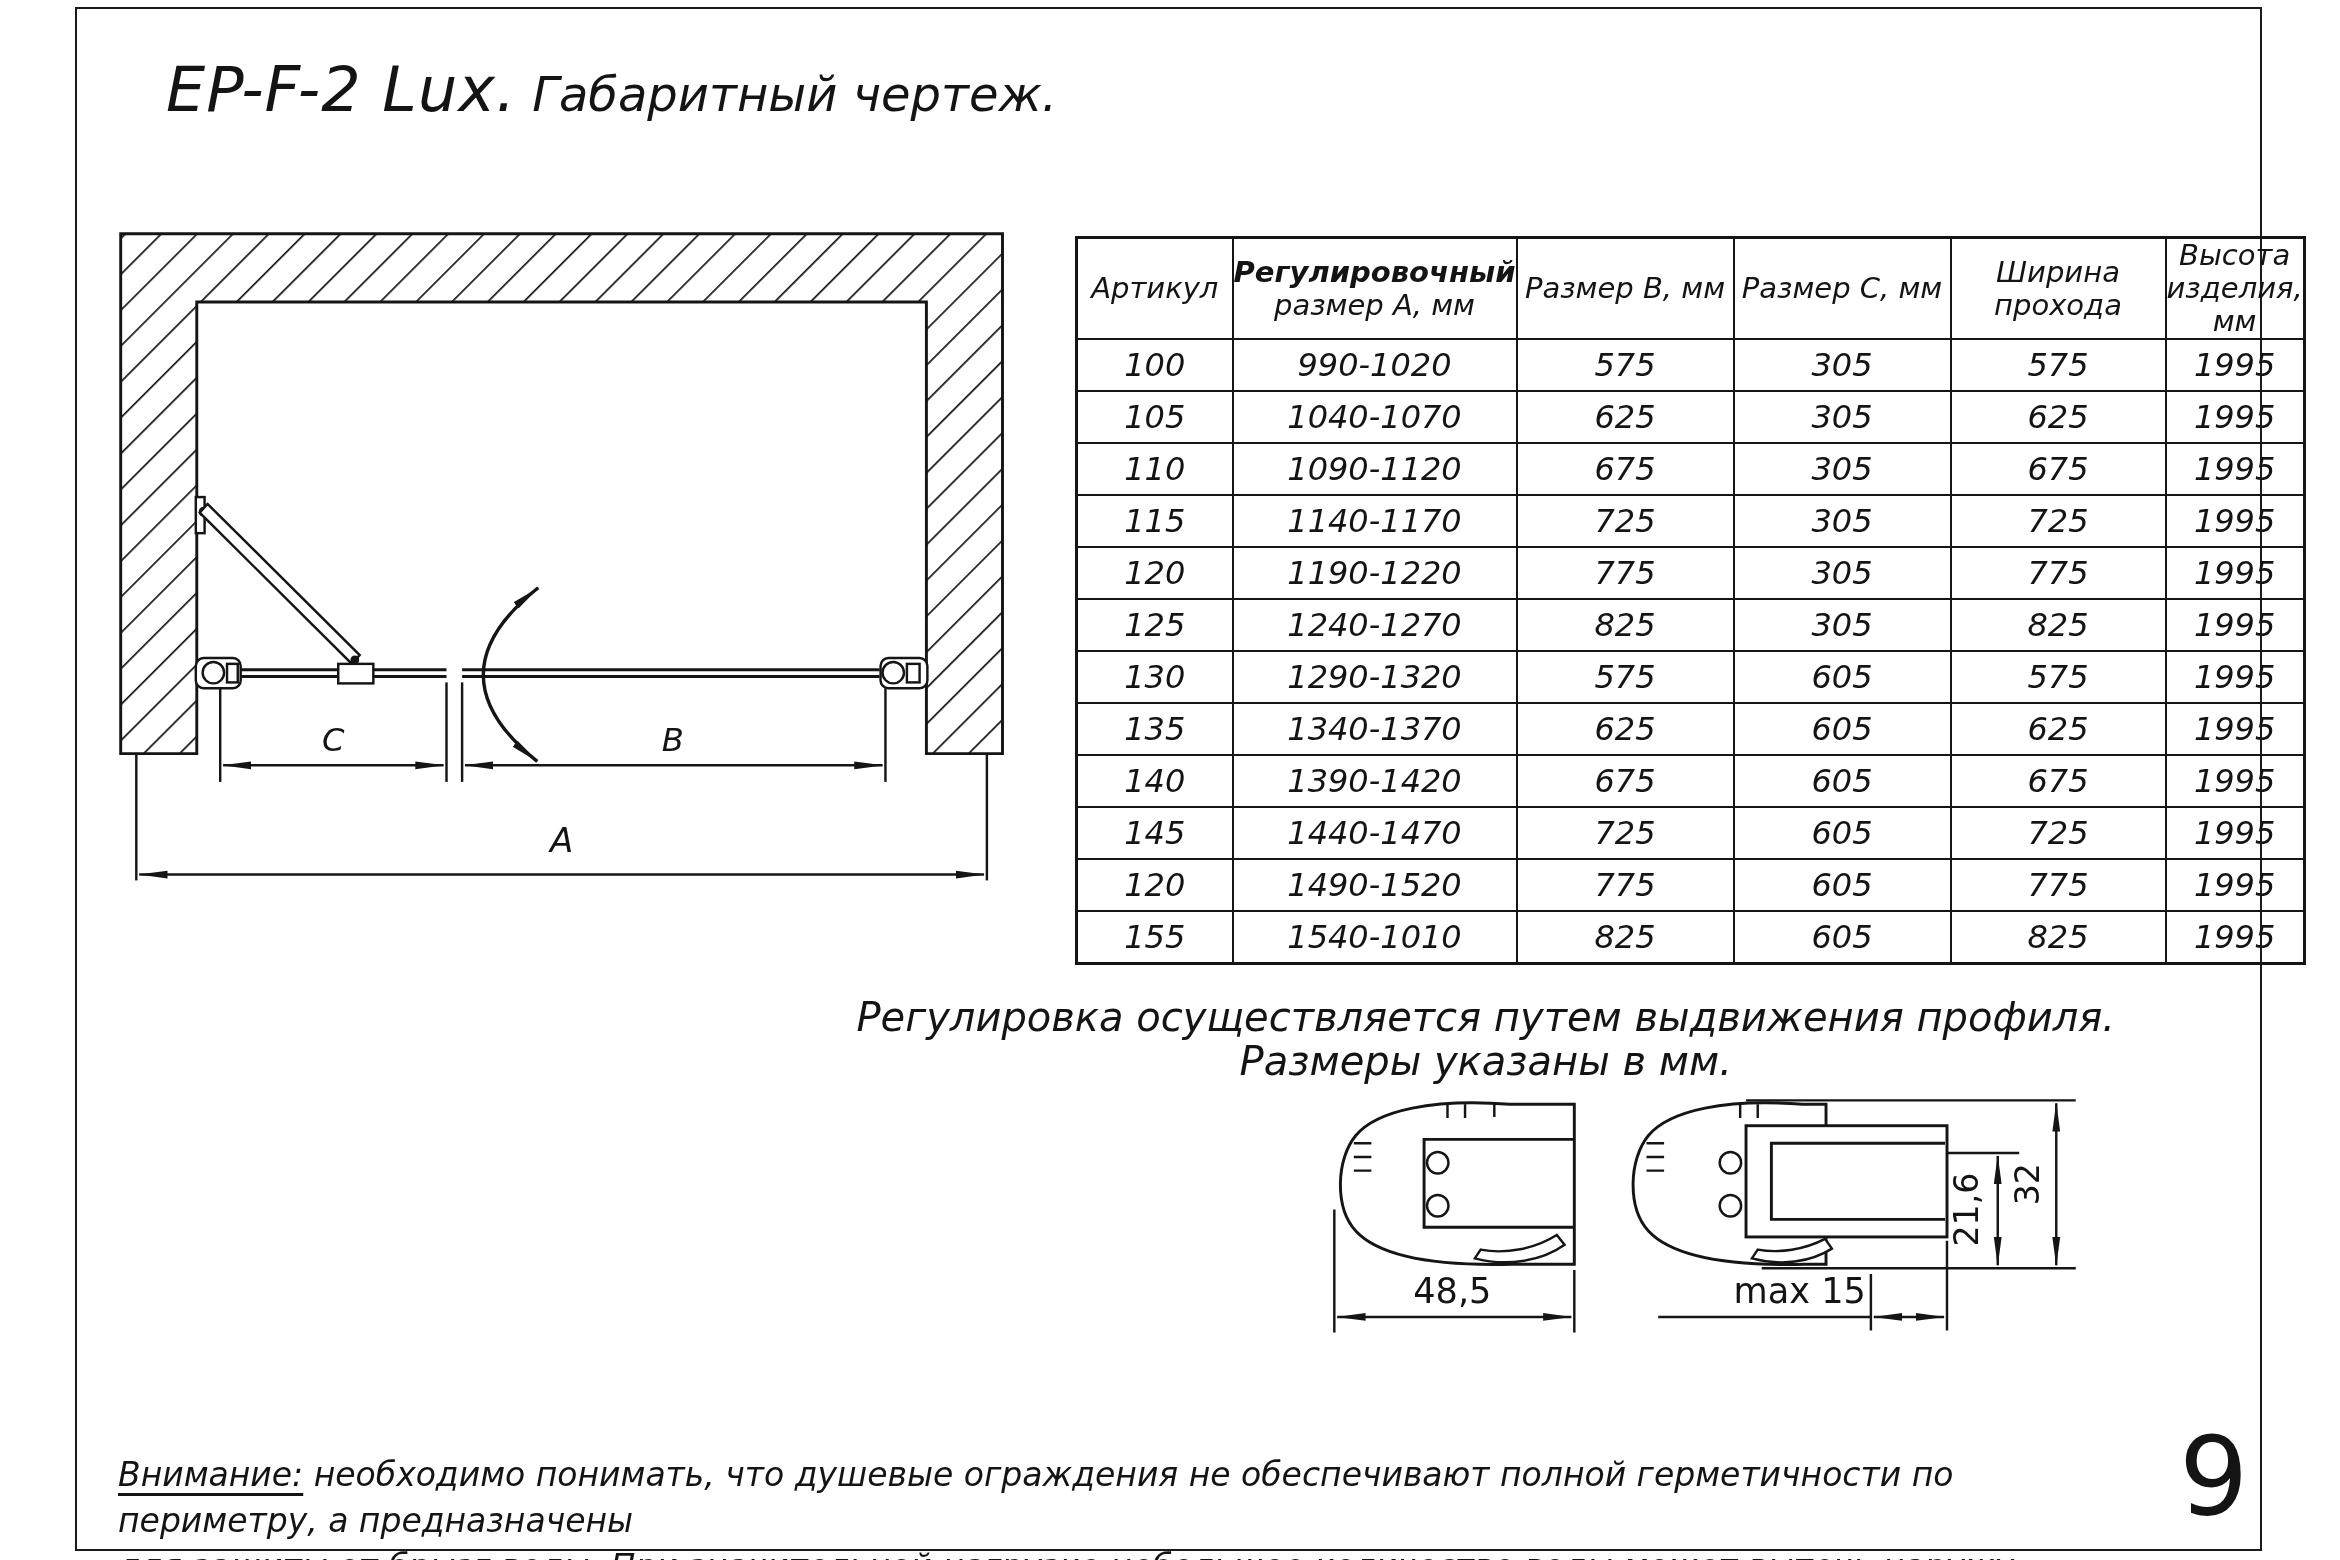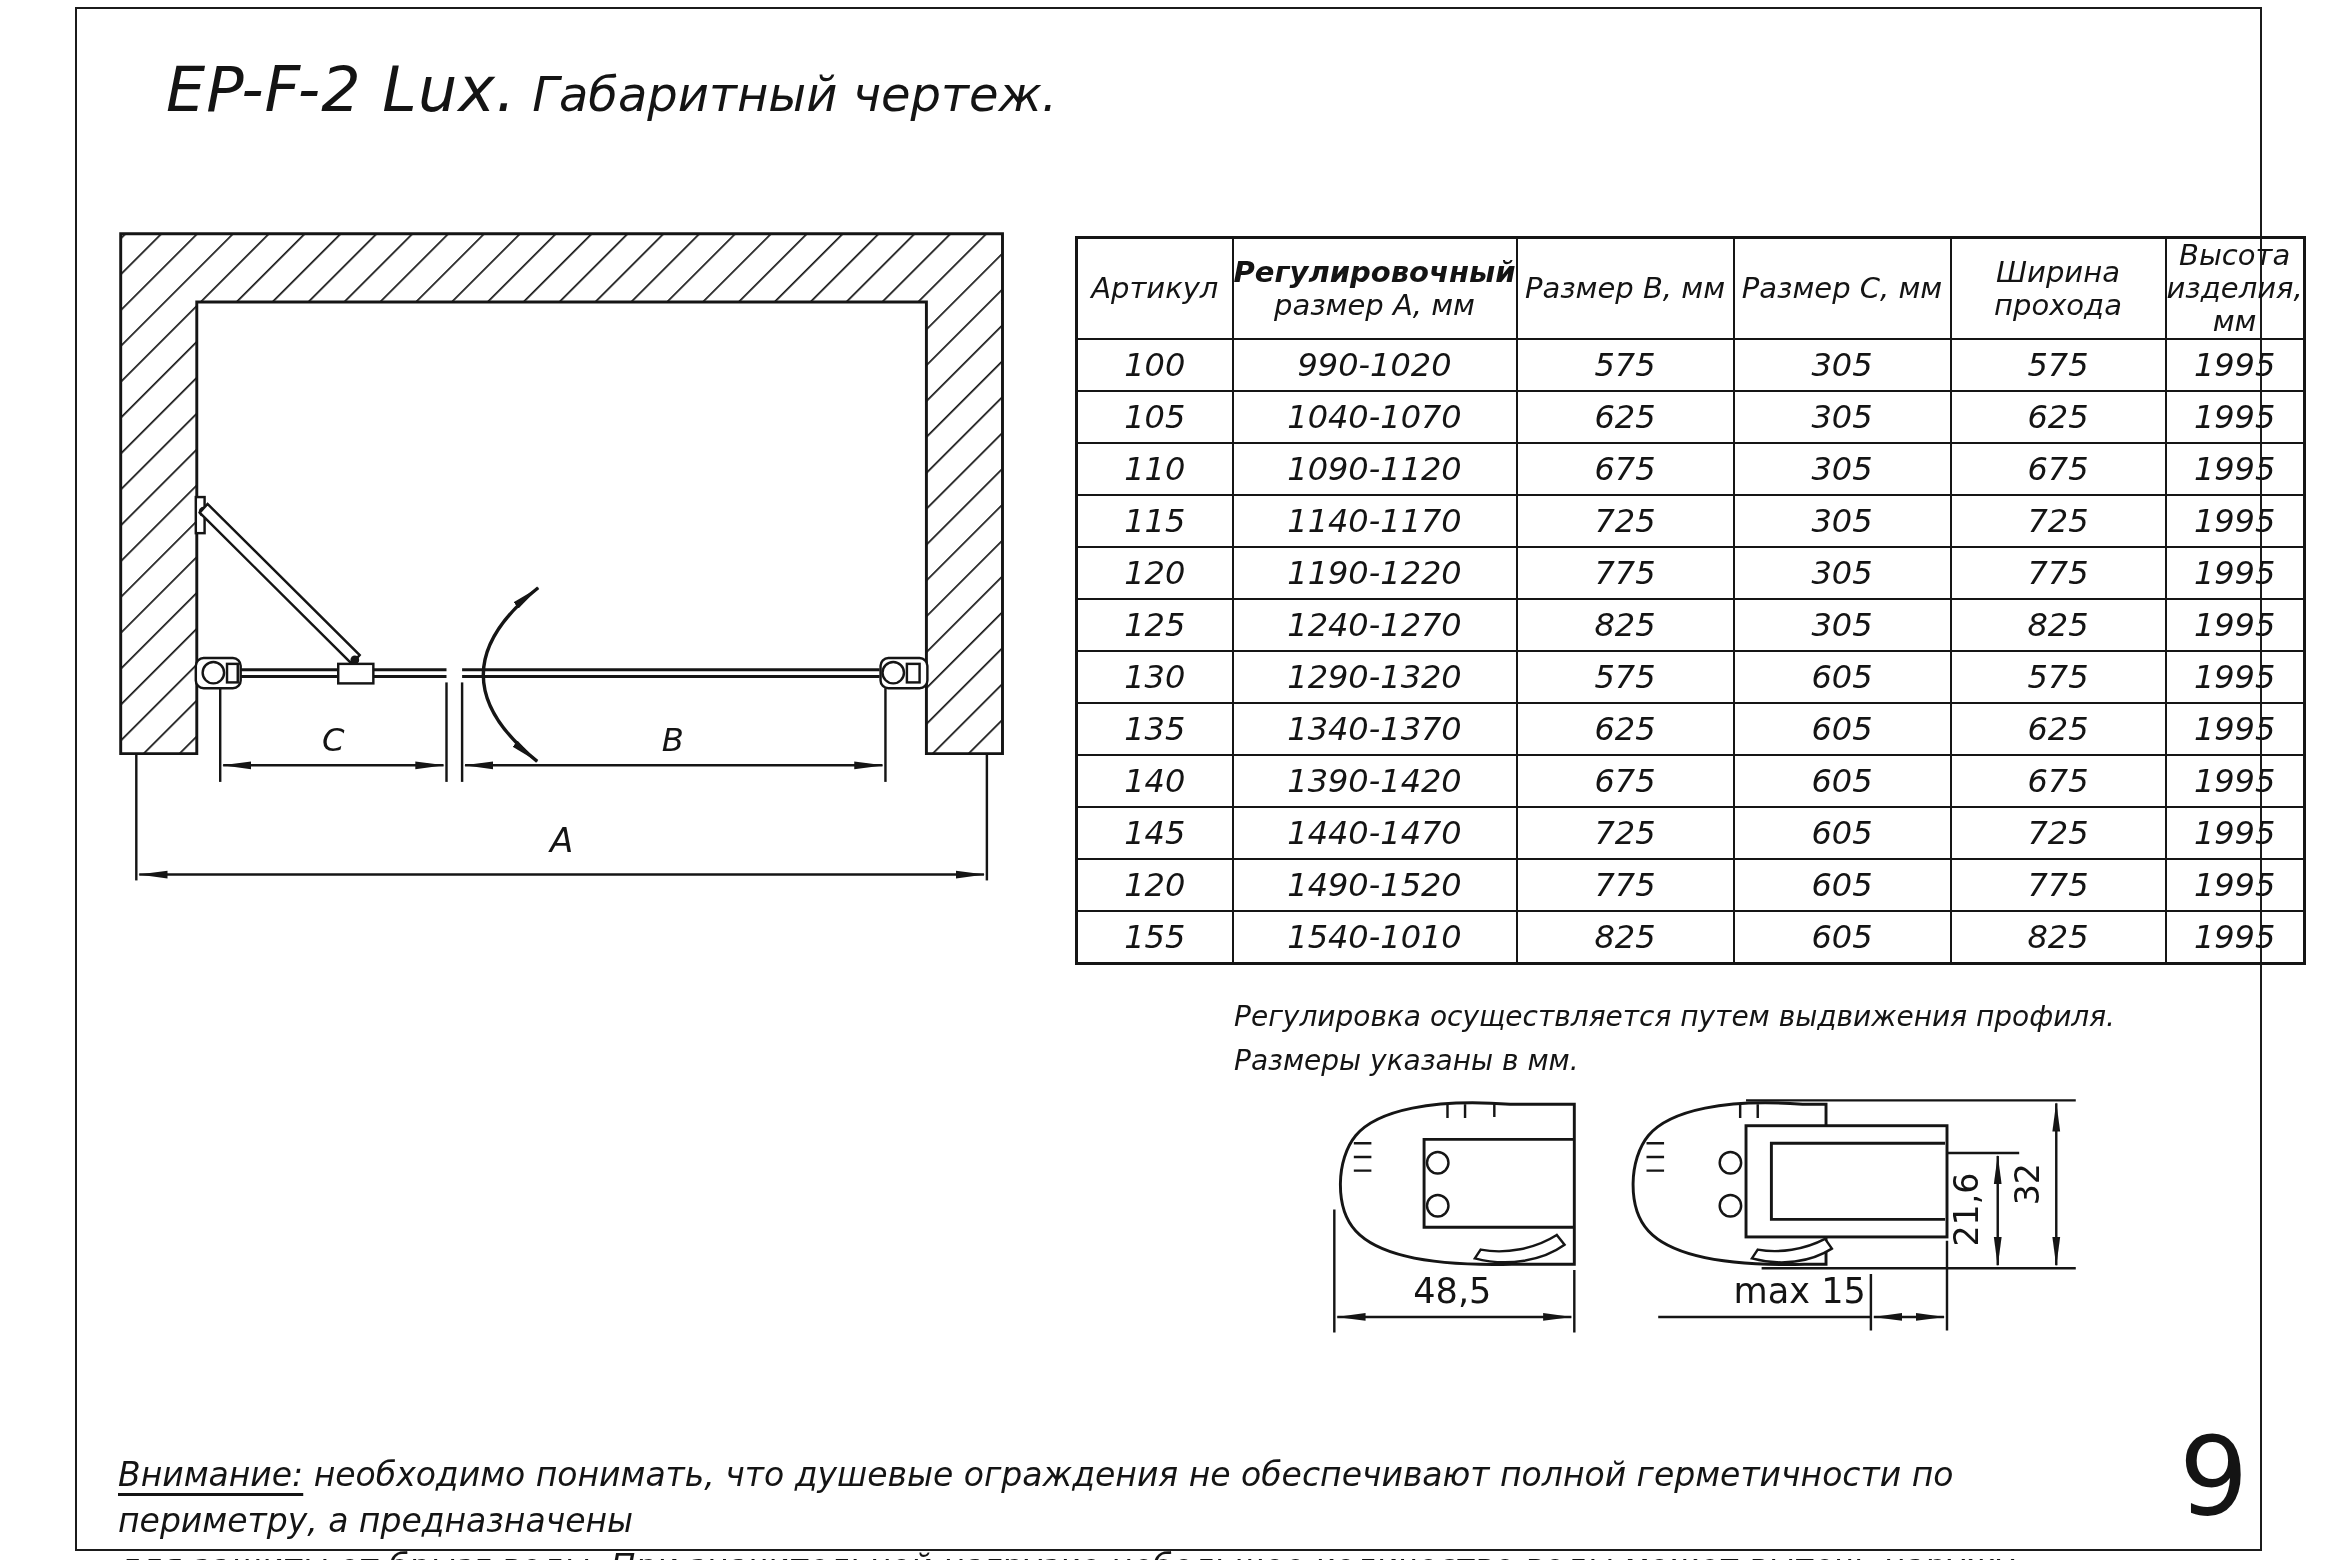--- a/index.html
+++ b/index.html
@@ -27,22 +27,22 @@
   .size-table th, .size-table td {
     border:2.9px solid #151515; text-align:center; vertical-align:middle;
     padding:0; font-weight:normal;
   }
   .size-table thead tr { height:99px; }
   .size-table tbody tr { height:52px; }
   .size-table th { font-size:29px; line-height:33px; }
   .size-table td { font-size:32px; }
 
   .note {
-    position:absolute; right:226px; top:995px; text-align:left;
-    font-style:italic; font-size:28px; line-height:44px; white-space:nowrap;
+    position:absolute; right:226px; top:995px; text-align:center;
+    font-style:italic; font-size:40px; line-height:44px; white-space:nowrap;
   }
   .warning {
     position:absolute; left:118px; top:1452px; width:1931px;
     font-style:italic; font-size:33px; line-height:46px;
   }
   .warning .wlabel { text-decoration:underline; text-underline-offset:6.8px;text-align:right; }
   .pagenum {
     position:absolute; left:2179px; top:1422px; font-size:109px; line-height:1.0;
   }
   svg text { fill:#141414; }

